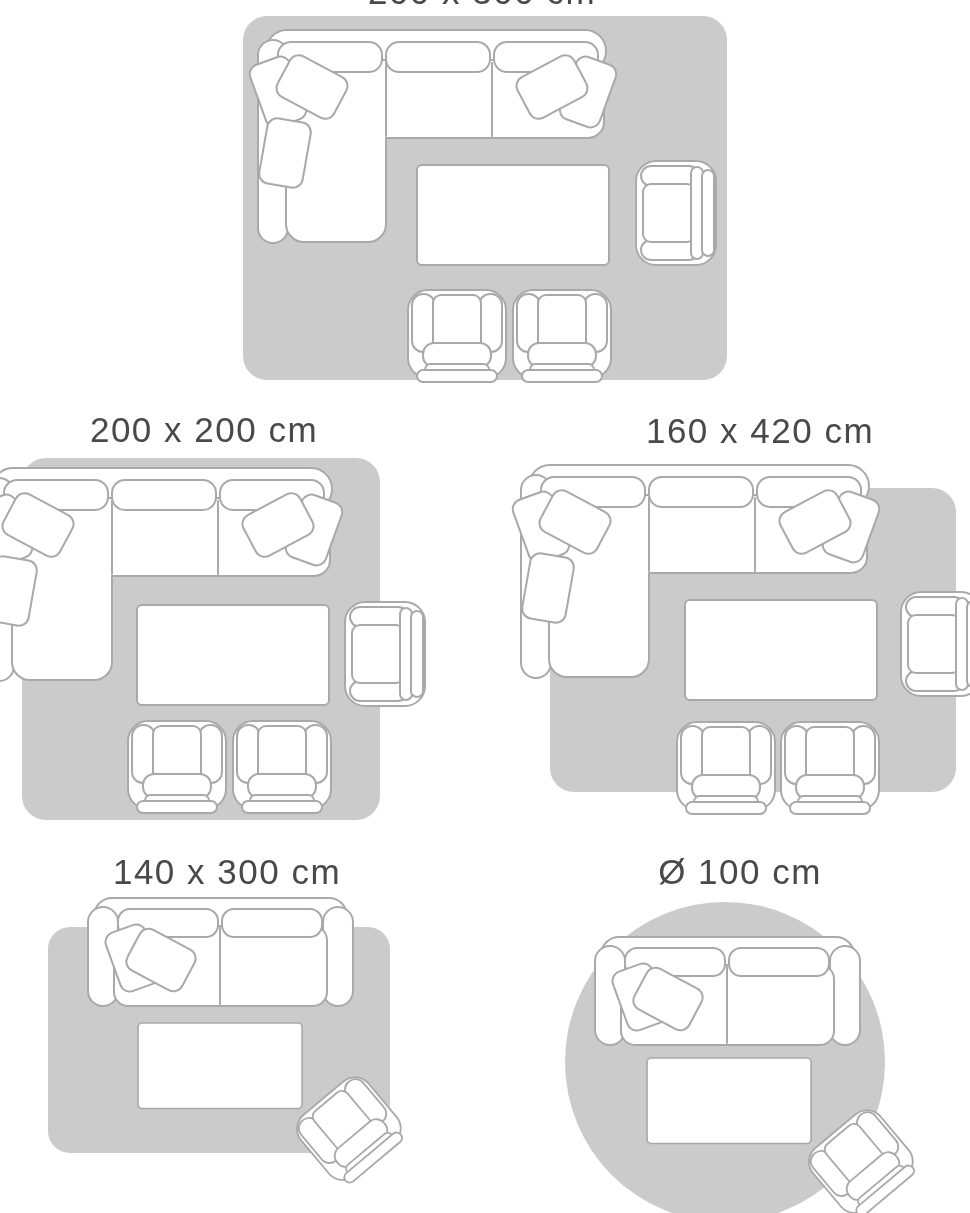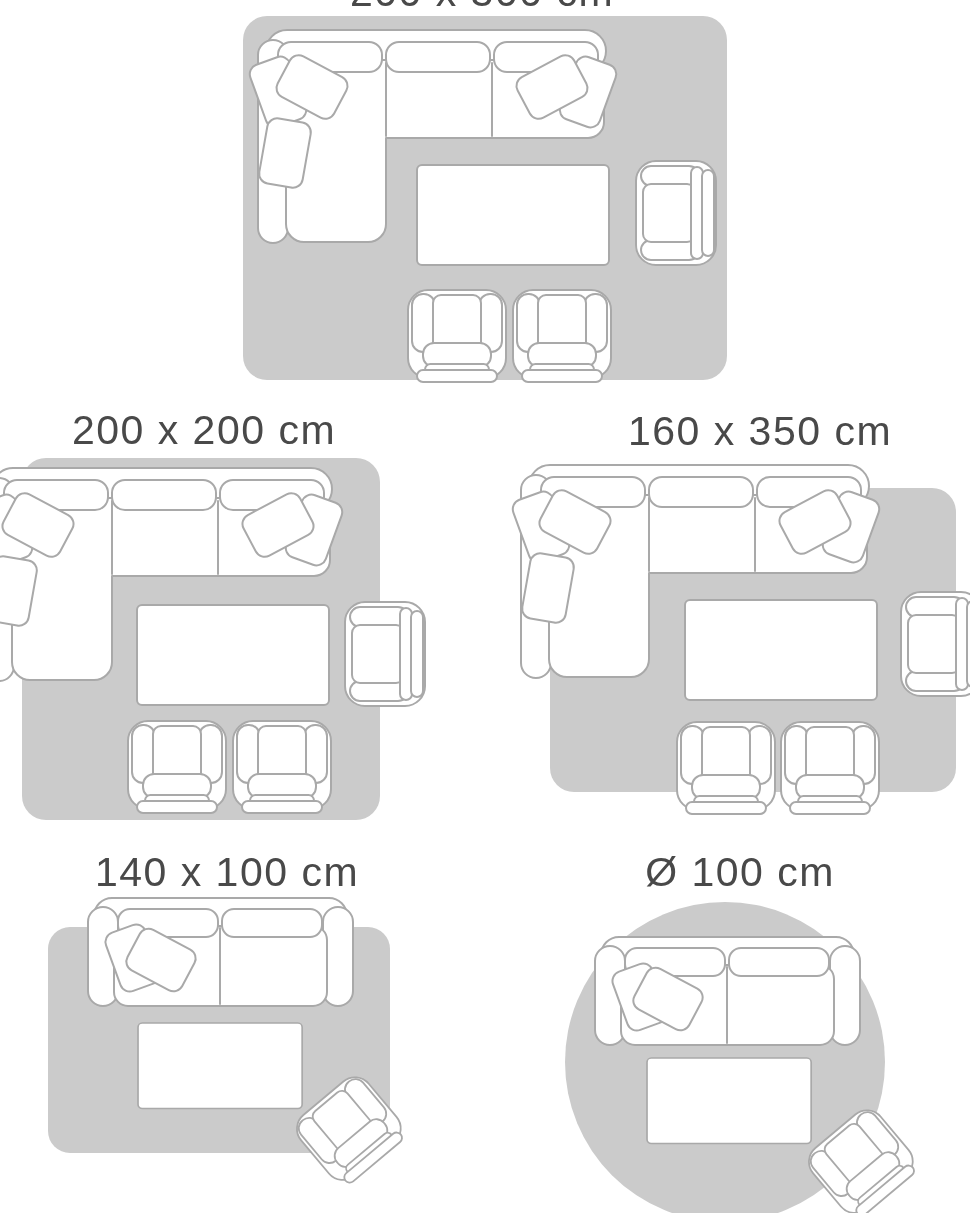--- a/index.html
+++ b/index.html
@@ -9,33 +9,33 @@
     overflow:hidden;
     background:var(--background,#ffffff);
     font-family:"Liberation Sans",sans-serif;
   }
   #scene{position:absolute;left:0;top:0;}
   .rug{fill:var(--rug,#cbcbcb);stroke:none;}
   .furn{fill:var(--furniture,#ffffff);stroke:var(--outline,#a9a9a9);stroke-width:2;stroke-linejoin:round;}
   .divider{fill:none;stroke:var(--outline,#a9a9a9);stroke-width:2;stroke-linecap:round;}
   .caption{
     position:absolute;width:360px;text-align:center;white-space:nowrap;
-    font-size:41px;line-height:38px;font-weight:400;letter-spacing:1.5px;
+    font-size:35px;line-height:38px;font-weight:400;letter-spacing:1.5px;
     color:var(--caption,#494949);
   }
 </style>
 </head>
 <body>
 
 <div id="stage">
 
   <div class="caption" style="left:302px;top:-27px;">200 x 300 cm</div>
   <div class="caption" style="left:24px;top:411px;">200 x 200 cm</div>
-  <div class="caption" style="left:580px;top:412px;">160 x 350 cm</div>
-  <div class="caption" style="left:47px;top:853px;">140 x 100 cm</div>
+  <div class="caption" style="left:580px;top:412px;">160 x 420 cm</div>
+  <div class="caption" style="left:47px;top:853px;">140 x 300 cm</div>
   <div class="caption" style="left:560px;top:853px;">Ø 100 cm</div>
 
   <svg id="scene" width="970" height="1213" viewBox="0 0 970 1213">
     <defs>
 
       <g id="f-sectional">
         <rect class="furn" x="8" y="0" width="340" height="42" rx="21"></rect>
         <rect class="furn" x="0" y="10" width="30" height="203" rx="15"></rect>
         <path class="furn" d="M44,30 H330 A16,16 0 0 1 346,46 V92 A16,16 0 0 1 330,108 H128 V194 A18,18 0 0 1 110,212 H46 A18,18 0 0 1 28,194 V46 A16,16 0 0 1 44,30 Z"></path>
         <line class="divider" x1="128" y1="33" x2="128" y2="106"></line>

